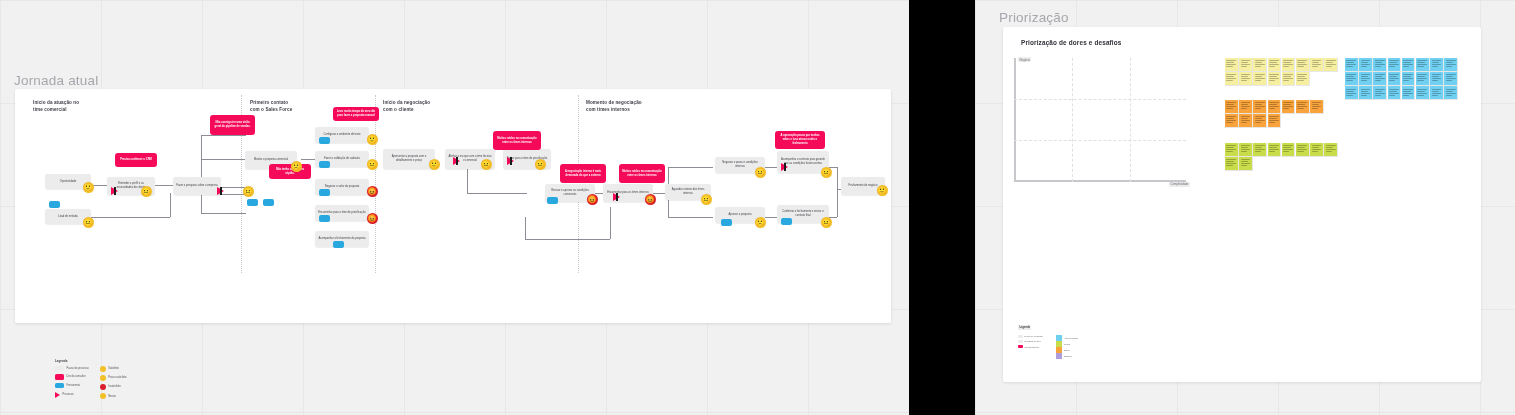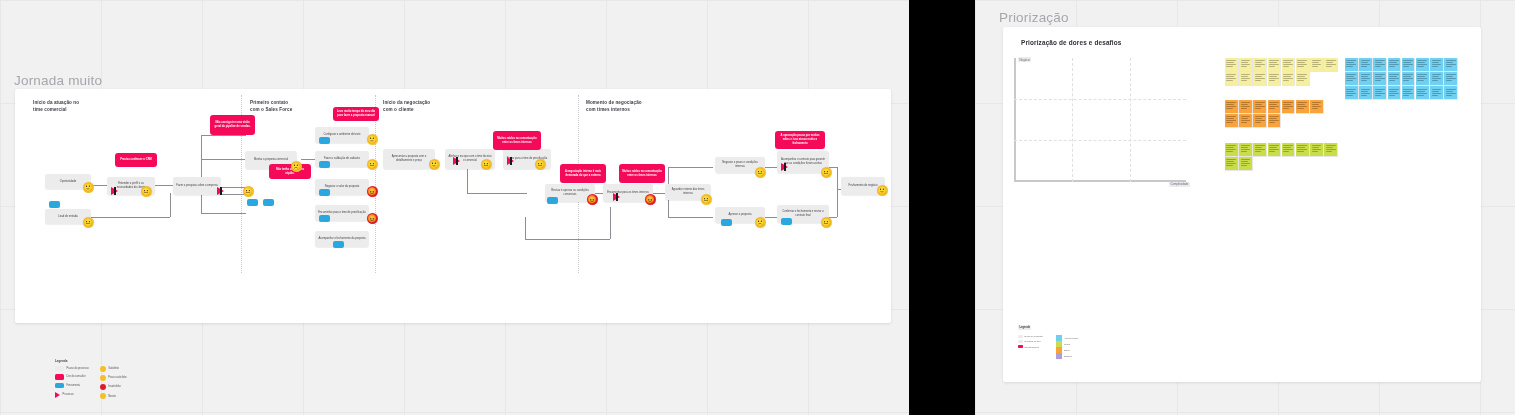--- a/index.html
+++ b/index.html
@@ -138,21 +138,21 @@
   .ml-right{display:flex;flex-direction:column;margin-left:2px;justify-content:space-around;}
   .ml-right span{font-size:2.2px;color:#65656d;white-space:nowrap;line-height:6px;}
 </style>
 </head>
 <body>
 
 <div class="canvas" id="canvas-left"></div>
 <div id="black-band"></div>
 <div class="canvas" id="canvas-right"></div>
 
-<div class="frame-title" id="title-left">Jornada muito</div>
+<div class="frame-title" id="title-left">Jornada atual</div>
 <div class="frame-title" id="title-right">Priorização</div>
 
 <div class="frame" id="frame-left">
 
   <div class="col-head" style="left:18px;top:11px;">Início da atuação no
 time comercial</div>
   <div class="col-head" style="left:235px;top:11px;">Primeiro contato
 com o Sales Force</div>
   <div class="col-head" style="left:368px;top:11px;">Início da negociação
 com o cliente</div>

